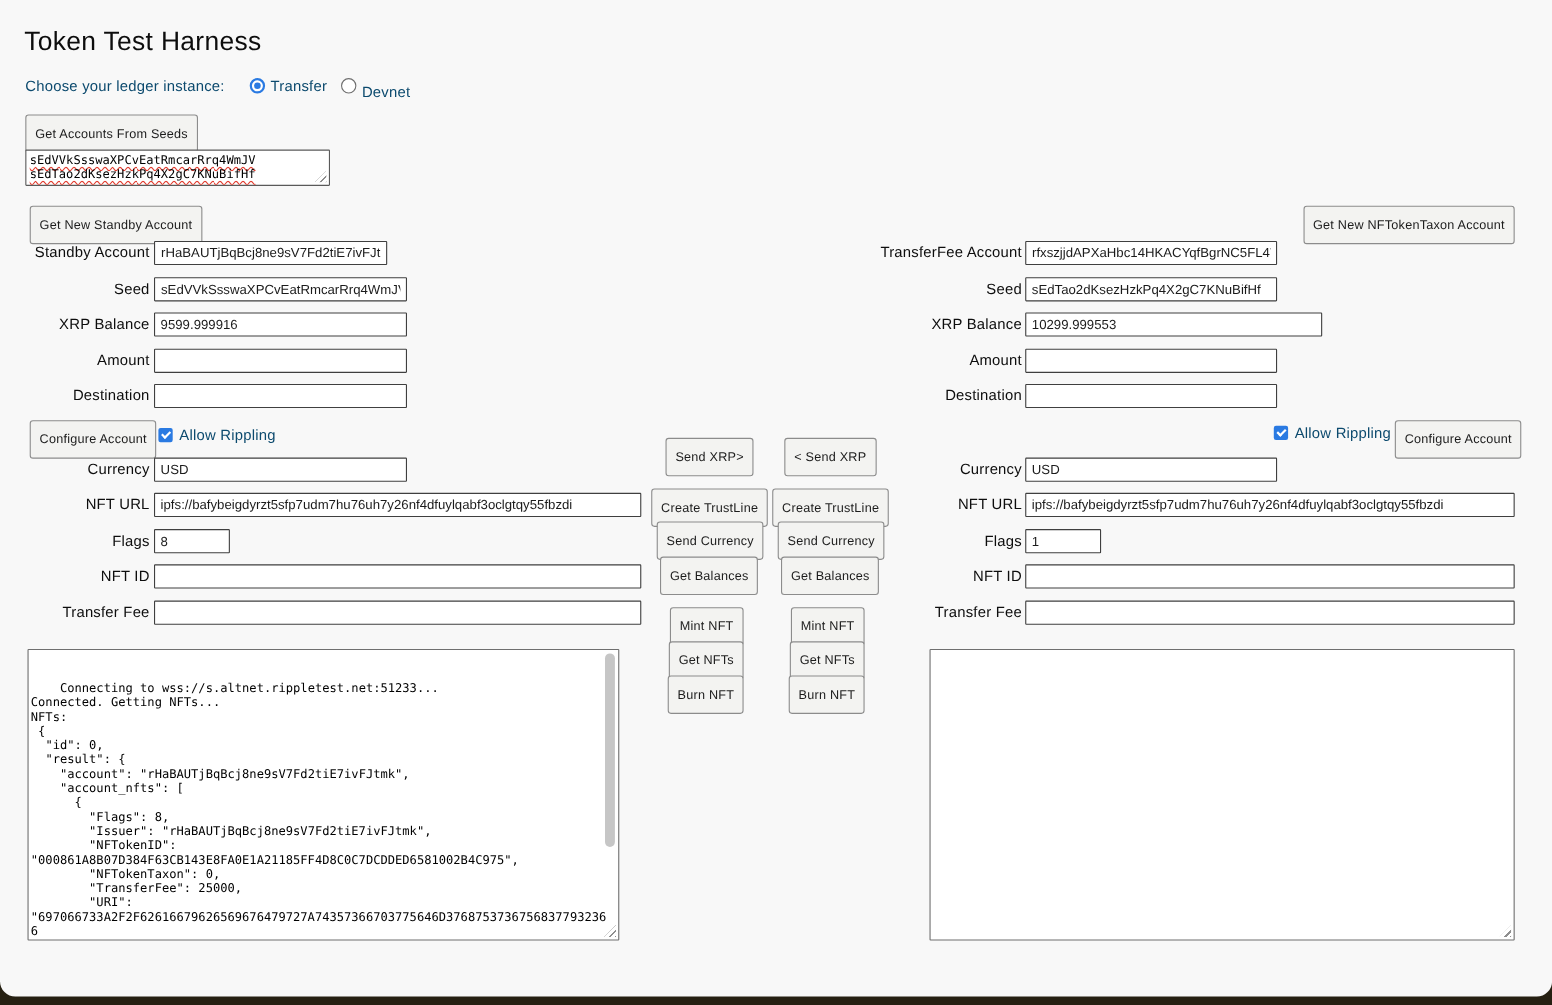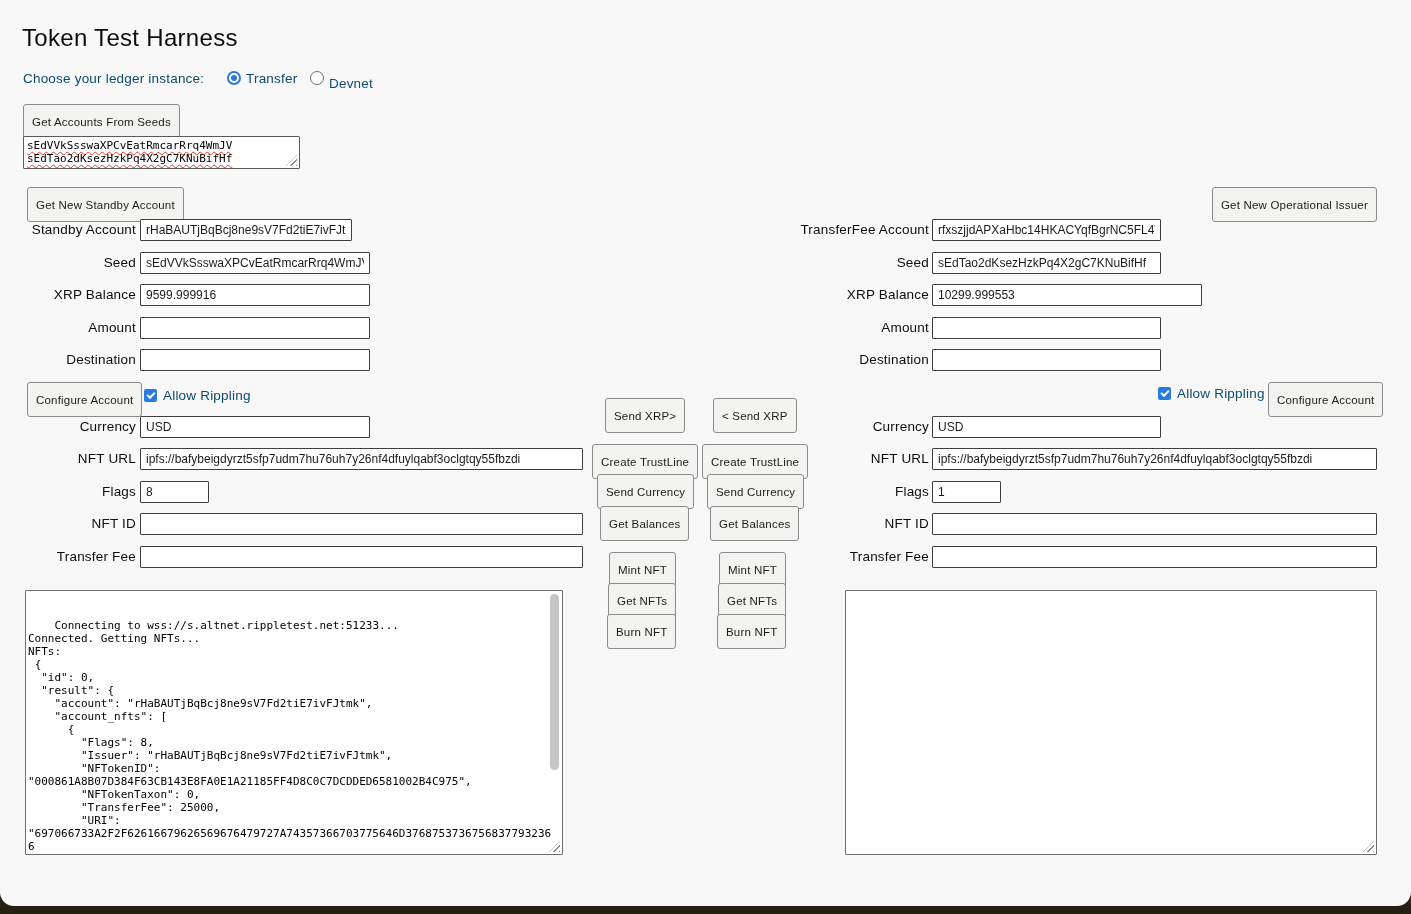--- a/index.html
+++ b/index.html
@@ -39,21 +39,21 @@
 
   <button class="btn" style="left:23px; top:104px;">Get Accounts From Seeds</button>
 
   <div class="seedsbox">
     <span class="seedline">sEdVVkSsswaXPCvEatRmcarRrq4WmJV</span>
     <span class="seedline">sEdTao2dKsezHzkPq4X2gC7KNuBifHf</span>
     <span class="resize-handle"></span>
   </div>
 
   <button class="btn" style="left:27px; top:187px;">Get New Standby Account</button>
-  <button class="btn" style="right:34px; top:187px; position:absolute;">Get New Operational Issuer</button>
+  <button class="btn" style="right:34px; top:187px; position:absolute;">Get New NFTokenTaxon Account</button>
 
   <div class="lbl" style="left:0; top:219px; width:136px;">Standby Account</div>
   <input class="finput" style="left: 140px; top: 219px; width: 212px;" value="rHaBAUTjBqBcj8ne9sV7Fd2tiE7ivFJtmk">
 
   <div class="lbl" style="left:0; top:252px; width:136px;">Seed</div>
   <input class="finput" style="left: 140px; top: 252px; width: 230px;" value="sEdVVkSsswaXPCvEatRmcarRrq4WmJV">
 
   <div class="lbl" style="left:0; top:284px; width:136px;">XRP Balance</div>
   <input class="finput" style="left: 140px; top: 284px; width: 230px;" value="9599.999916">
 

